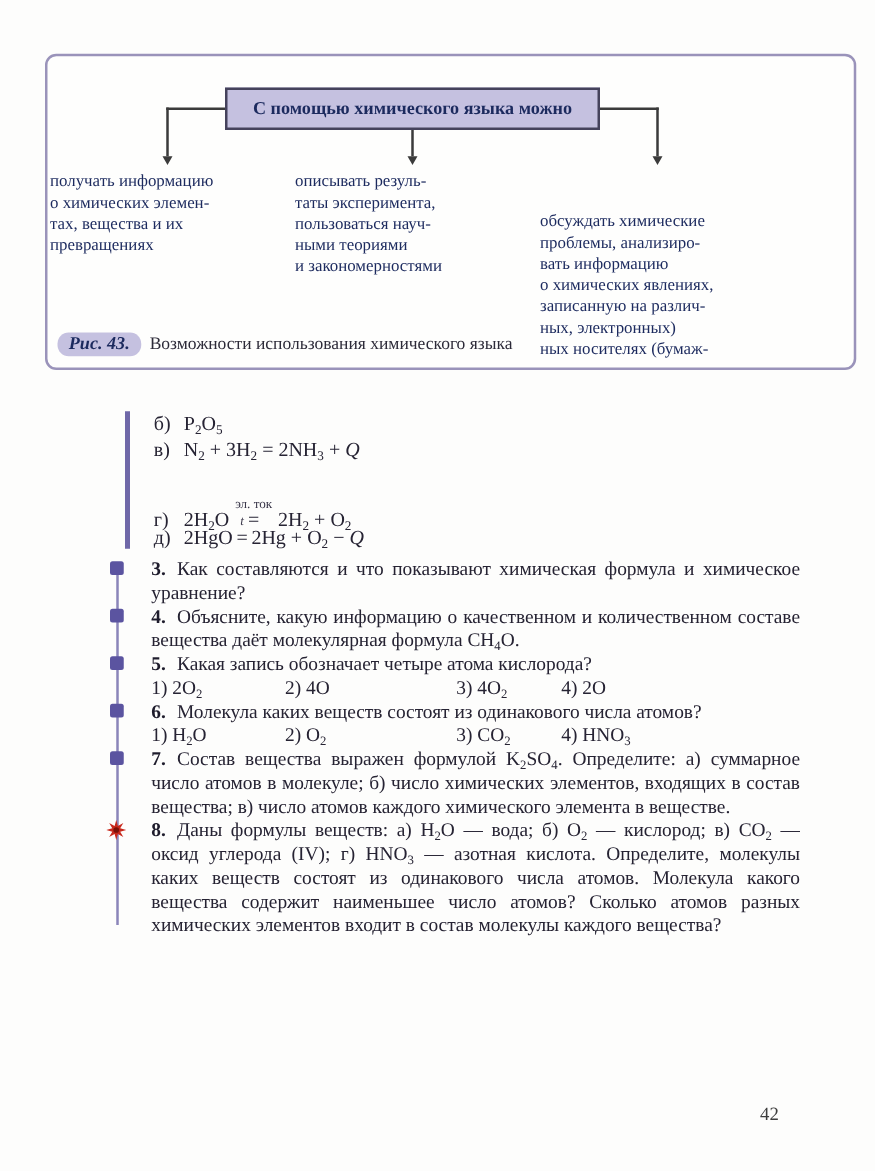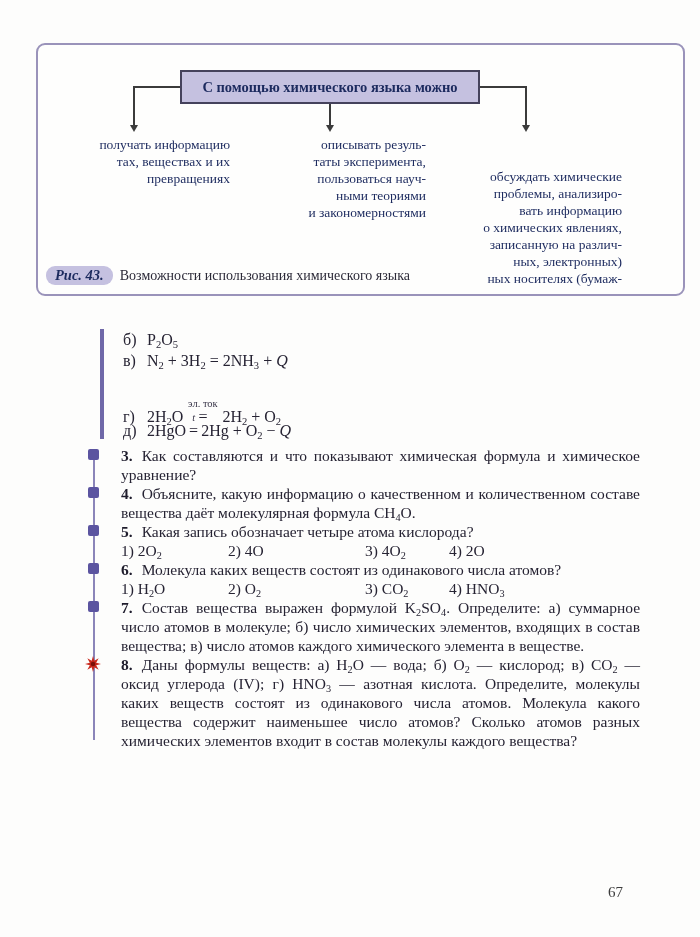--- a/index.html
+++ b/index.html
@@ -21,21 +21,21 @@
     display:flex;align-items:center;justify-content:center;
     font-weight:bold;font-size:14.5px;color:var(--navy,#1c2a5e);
   }
   .conn{position:absolute;background:#3b3b3b;}
   .arrowhead{
     position:absolute;width:0;height:0;
     border-left:4px solid transparent;border-right:4px solid transparent;
     border-top:7px solid #3b3b3b;
   }
   .branch{
-    position:absolute;top:91px;width:190px;text-align:right;
+    position:absolute;top:91px;width:190px;text-align:left;
     font-size:13.5px;line-height:17px;color:var(--navy,#1c2a5e);
   }
   .b1{left:2px;} .b2{left:198px;} .b3{left:394px;margin-top:32px;}
   .caption{position:absolute;left:8px;top:222px;font-size:14px;white-space:nowrap;}
   .caption-pill{
     background:var(--box_fill,#c5c1e0);color:var(--navy,#1c2a5e);
     font-weight:bold;font-style:italic;border-radius:9px;padding:1px 9px 2px 9px;
     font-size:14.5px;
   }
   .caption-text{color:#2c2a38;margin-left:7px;}
@@ -88,21 +88,22 @@
 
     <div class="conn" style="left:291px;top:59px;width:2px;height:21px;"></div>
     <div class="arrowhead" style="left:288px;top:80px;"></div>
 
     <div class="conn" style="left:442px;top:41px;width:47px;height:2px;"></div>
     <div class="conn" style="left:487px;top:41px;width:2px;height:39px;"></div>
     <div class="arrowhead" style="left:484px;top:80px;"></div>
 
     <div class="branch b1">
       <div>получать информацию</div>
-      <div>тах, веществах и их</div>
+      <div>о химических элемен-</div>
+      <div>тах, вещества и их</div>
       <div>превращениях</div>
     </div>
     <div class="branch b2">
       <div>описывать резуль-</div>
       <div>таты эксперимента,</div>
       <div>пользоваться науч-</div>
       <div>ными теориями</div>
       <div>и закономерностями</div>
     </div>
     <div class="branch b3">
@@ -178,14 +179,14 @@
       <span class="q-marker q-star">
         <svg width="16" height="16" viewBox="0 0 14 14">
           <polygon points="14,7 9.77,8.15 11.95,11.95 8.15,9.77 7,14 5.85,9.77 2.05,11.95 4.23,8.15 0,7 4.23,5.85 2.05,2.05 5.85,4.23 7,0 8.15,4.23 11.95,2.05 9.77,5.85" fill="#c8281c"></polygon>
           <circle cx="7" cy="7" r="2" fill="#7a1008"></circle>
         </svg>
       </span>
       <p class="q-text"><b class="q-num">8.</b><span>Даны формулы веществ: а) H<sub>2</sub>O — вода; б) O<sub>2</sub> — кислород; в) CO<sub>2</sub> — оксид углерода (IV); г) HNO<sub>3</sub> — азотная кислота. Определите, молекулы каких веществ состоят из одинакового числа атомов. Молекула какого вещества содержит наименьшее число атомов? Сколько атомов разных химических элементов входит в состав молекулы каждого вещества?</span></p>
     </div>
   </div>
 
-  <div class="page-number">67</div>
+  <div class="page-number">42</div>
 </div>
 
 </body></html>

